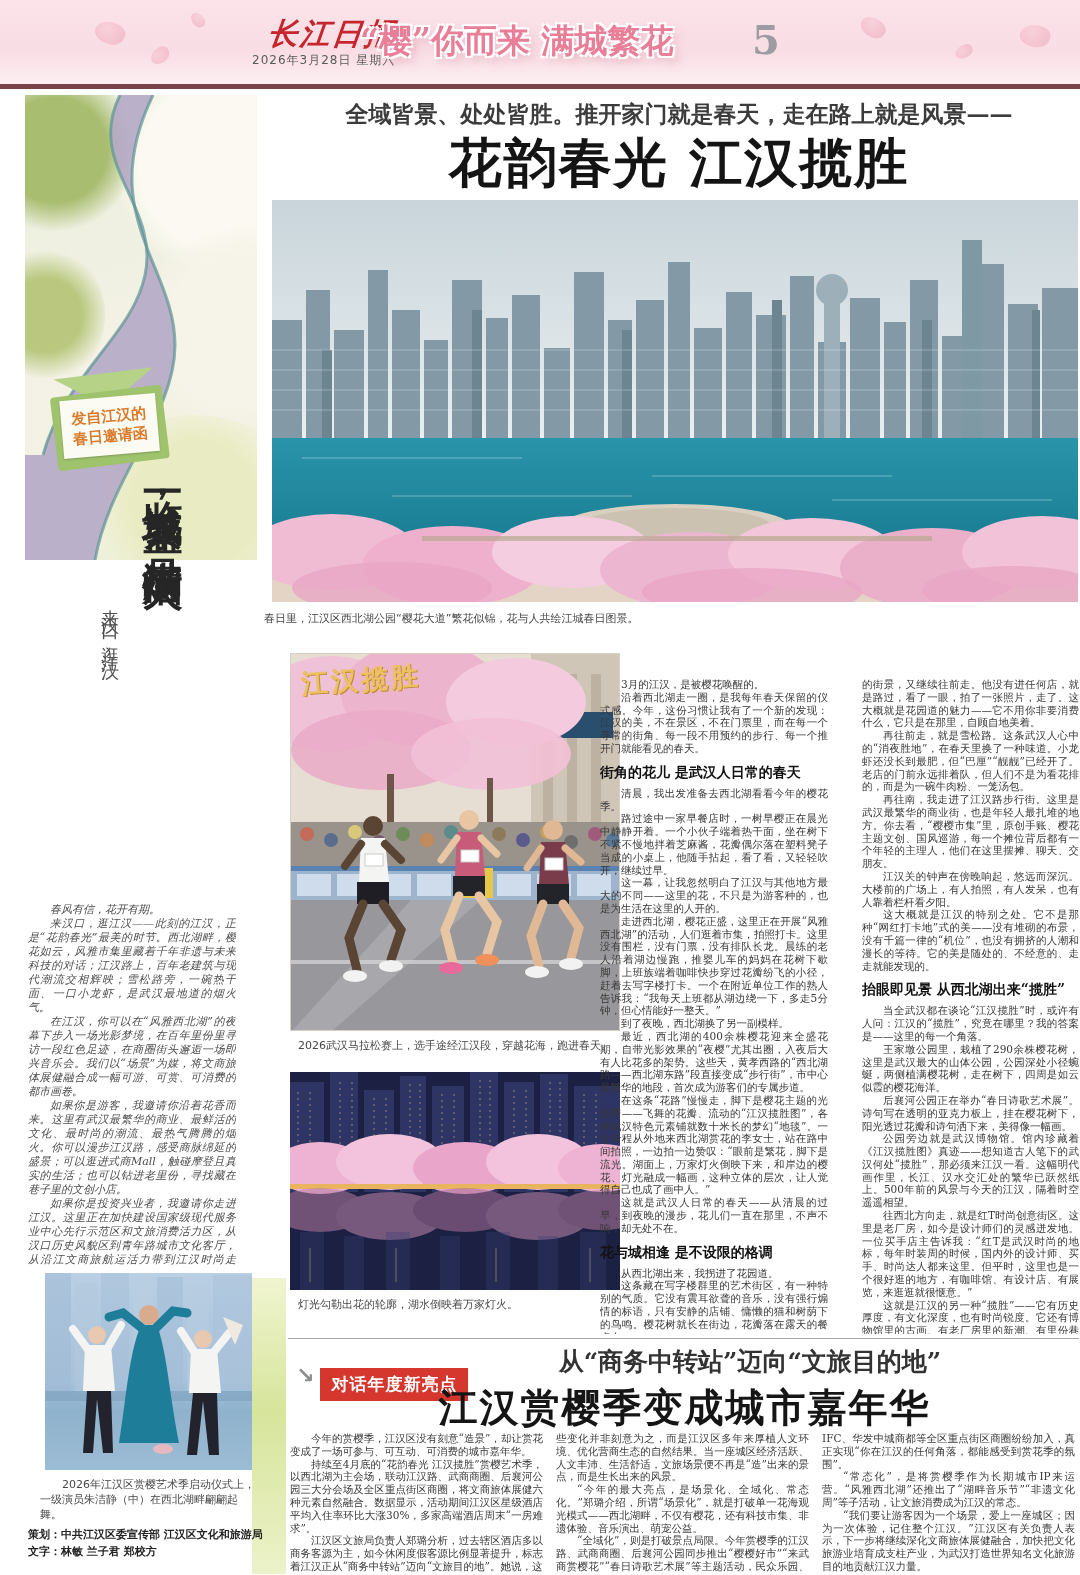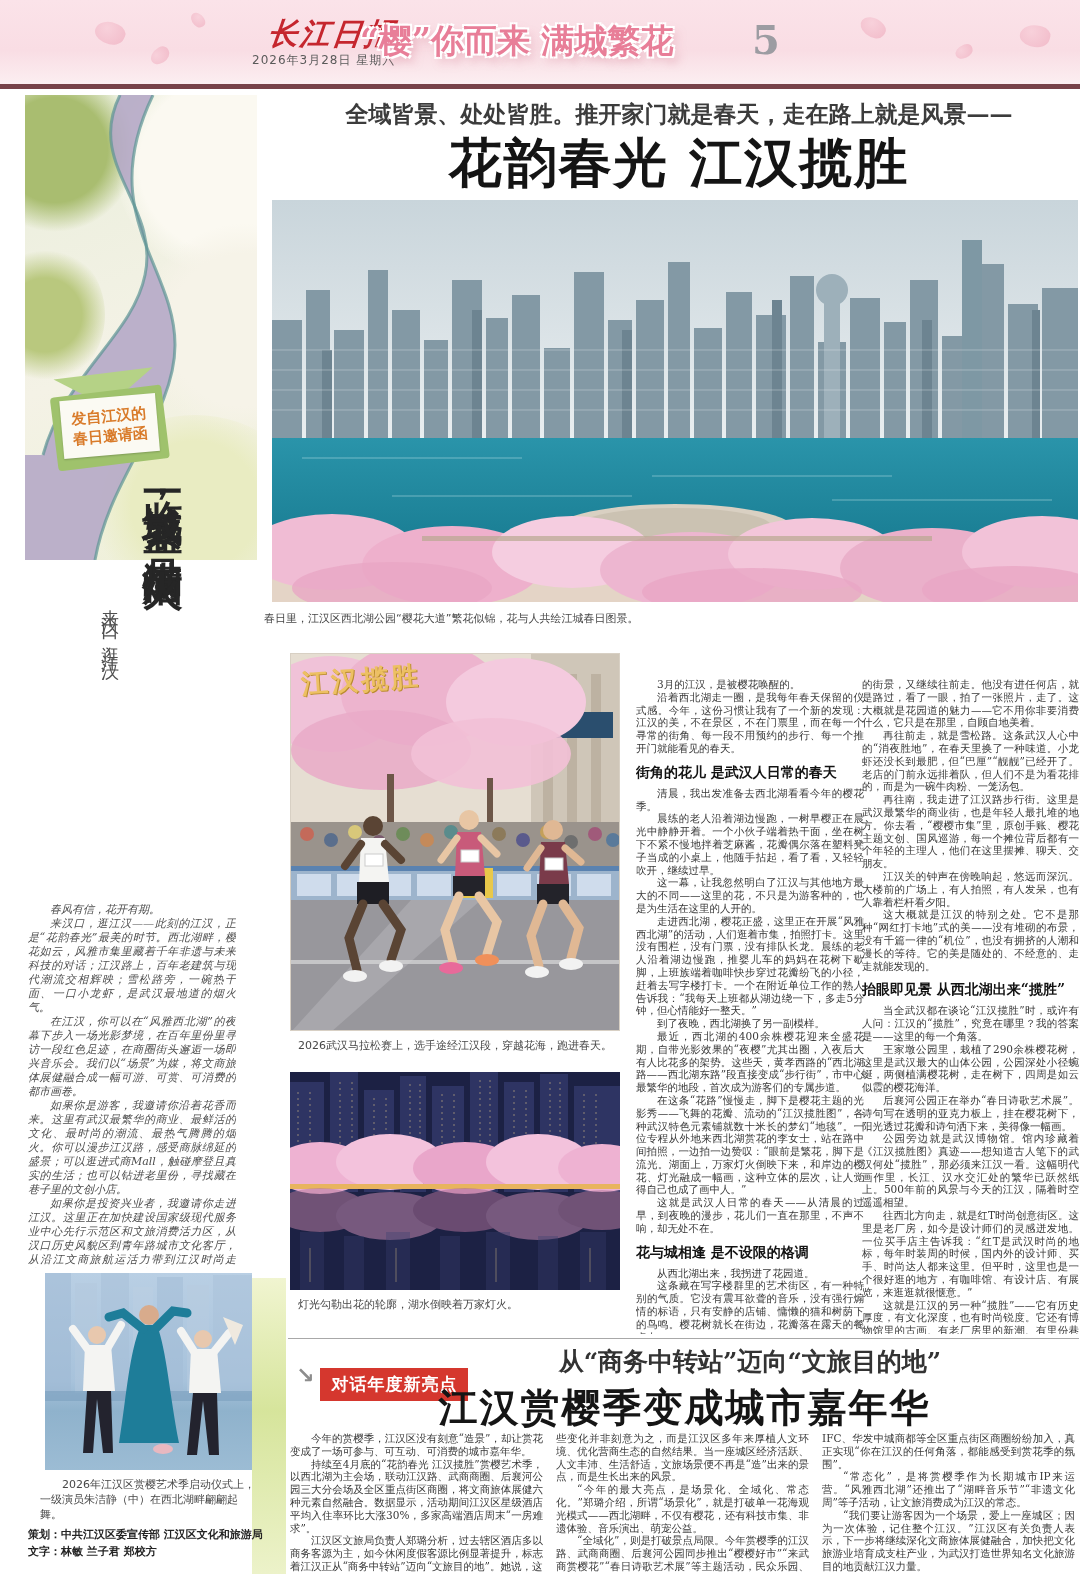--- a/index.html
+++ b/index.html
@@ -71,21 +71,21 @@
   .badge-row2{position:absolute;left:296px;top:1349px;}
   .arrow{display:inline-block;font-size:22px;color:#8d8d8d;font-weight:bold;vertical-align:middle;margin-right:6px;}
   .red-badge{display:inline-block;background:#d5372e;color:#fff;font-weight:bold;font-size:16px;
              padding:5px 11px;vertical-align:middle;font-family:"DejaVu Serif",serif;letter-spacing:1px;}
   .photoA{position:absolute;left:290px;top:653px;width:330px;height:378px;overflow:hidden;
           background:#e9e2d8;border:1px solid #d8d0c4;box-sizing:border-box;}
   .photoA-caption{position:absolute;left:290px;top:1038px;width:330px;text-align:center;}
   .photoB{position:absolute;left:290px;top:1072px;width:330px;height:218px;overflow:hidden;
           background:#232850;}
   .photoB-caption{position:absolute;left:298px;top:1297px;width:322px;}
-  .colB{position:absolute;left:636px;top:678px;width:228px;height:656px;}
+  .colB{position:absolute;left:600px;top:678px;width:228px;height:656px;}
   .colC{position:absolute;left:862px;top:678px;width:217px;height:656px;}
   .rule{position:absolute;left:288px;top:1338px;width:791px;height:1px;background:#a8a8a8;}
   
   .kicker2{position:absolute;left:470px;top:1345px;width:560px;text-align:center;font-size:25px;
            font-weight:bold;color:#333;font-family:"DejaVu Serif",serif;}
   .title2{position:absolute;left:290px;top:1381px;width:789px;text-align:center;font-size:39px;
           font-weight:bold;color:#151515;font-family:"DejaVu Serif",serif;letter-spacing:2px;}
   .bcol{position:absolute;top:1432px;height:141px;width:253px;}
   .bcol1{left:290px;} .bcol2{left:556px;} .bcol3{left:822px;}
   .gold-banner{position:absolute;left:10px;top:8px;font-family:"DejaVu Serif",serif;font-weight:bold;
@@ -447,21 +447,21 @@
         </g>
     </svg>
   </div>
   <div class="photoB-caption caption">灯光勾勒出花的轮廓，湖水倒映着万家灯火。</div>
 
   <div class="colB bodycol">
       <p class="p">3月的江汉，是被樱花唤醒的。</p>
       <p class="p">沿着西北湖走一圈，是我每年春天保留的仪式感。今年，这份习惯让我有了一个新的发现：江汉的美，不在景区，不在门票里，而在每一个寻常的街角、每一段不用预约的步行、每一个推开门就能看见的春天。</p>
       <h4 class="h">街角的花儿 是武汉人日常的春天</h4>
       <p class="p">清晨，我出发准备去西北湖看看今年的樱花季。</p>
-      <p class="p">晨练的老人沿着湖边慢跑，一树早樱正在晨光中静静开着。一个小伙子端着热干面，坐在树下不紧不慢地拌着芝麻酱，花瓣偶尔落在塑料凳子当成的小桌上，他随手拈起，看了看，又轻轻吹开，继续过早。</p>
+      <p class="p">路过途中一家早餐店时，一树早樱正在晨光中静静开着。一个小伙子端着热干面，坐在树下不紧不慢地拌着芝麻酱，花瓣偶尔落在塑料凳子当成的小桌上，他随手拈起，看了看，又轻轻吹开，继续过早。</p>
       <p class="p">这一幕，让我忽然明白了江汉与其他地方最大的不同——这里的花，不只是为游客种的，也是为生活在这里的人开的。</p>
       <p class="p">走进西北湖，樱花正盛，这里正在开展“风雅西北湖”的活动，人们逛着市集，拍照打卡。这里没有围栏，没有门票，没有排队长龙。晨练的老人沿着湖边慢跑，推婴儿车的妈妈在花树下歇脚，上班族端着咖啡快步穿过花瓣纷飞的小径，赶着去写字楼打卡。一个在附近单位工作的熟人告诉我：“我每天上班都从湖边绕一下，多走5分钟，但心情能好一整天。”</p>
       <p class="p">到了夜晚，西北湖换了另一副模样。</p>
       <p class="p">最近，西北湖的400余株樱花迎来全盛花期，自带光影效果的“夜樱”尤其出圈，入夜后大有人比花多的架势。这些天，黄孝西路的“西北湖路——西北湖东路”段直接变成“步行街”，市中心最繁华的地段，首次成为游客们的专属步道。</p>
       <p class="p">在这条“花路”慢慢走，脚下是樱花主题的光影秀——飞舞的花瓣、流动的“江汉揽胜图”，各种武汉特色元素铺就数十米长的梦幻“地毯”。一位专程从外地来西北湖赏花的李女士，站在路中间拍照，一边拍一边赞叹：“眼前是繁花，脚下是流光。湖面上，万家灯火倒映下来，和岸边的樱花、灯光融成一幅画，这种立体的层次，让人觉得自己也成了画中人。”</p>
       <p class="p">这就是武汉人日常的春天——从清晨的过早，到夜晚的漫步，花儿们一直在那里，不声不响，却无处不在。</p>
       <h4 class="h">花与城相逢 是不设限的格调</h4>
       <p class="p">从西北湖出来，我拐进了花园道。</p>
       <p class="p">这条藏在写字楼群里的艺术街区，有一种特别的气质。它没有震耳欲聋的音乐，没有强行煽情的标语，只有安静的店铺、慵懒的猫和树荫下的鸟鸣。樱花树就长在街边，花瓣落在露天的餐桌上。</p>
     </div>

